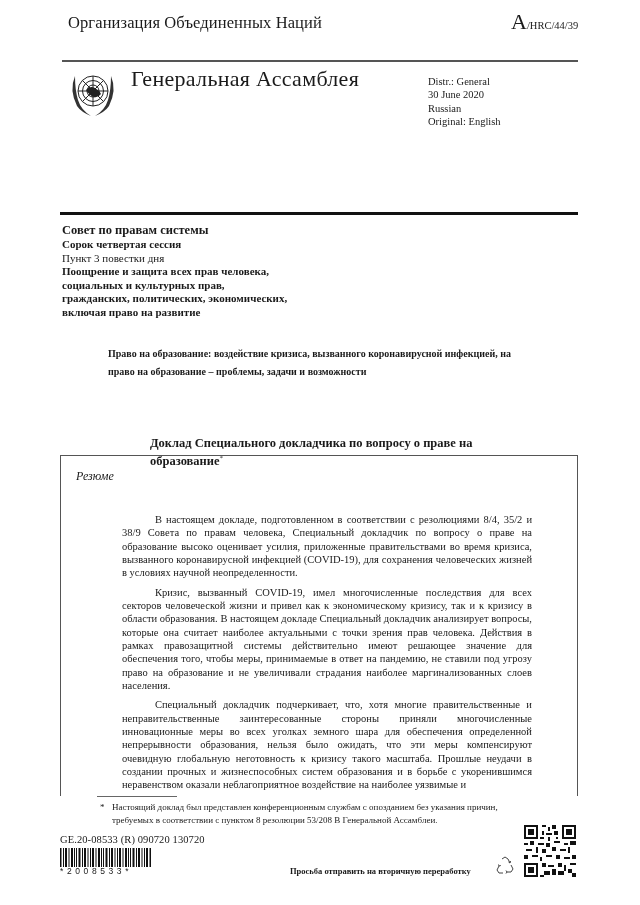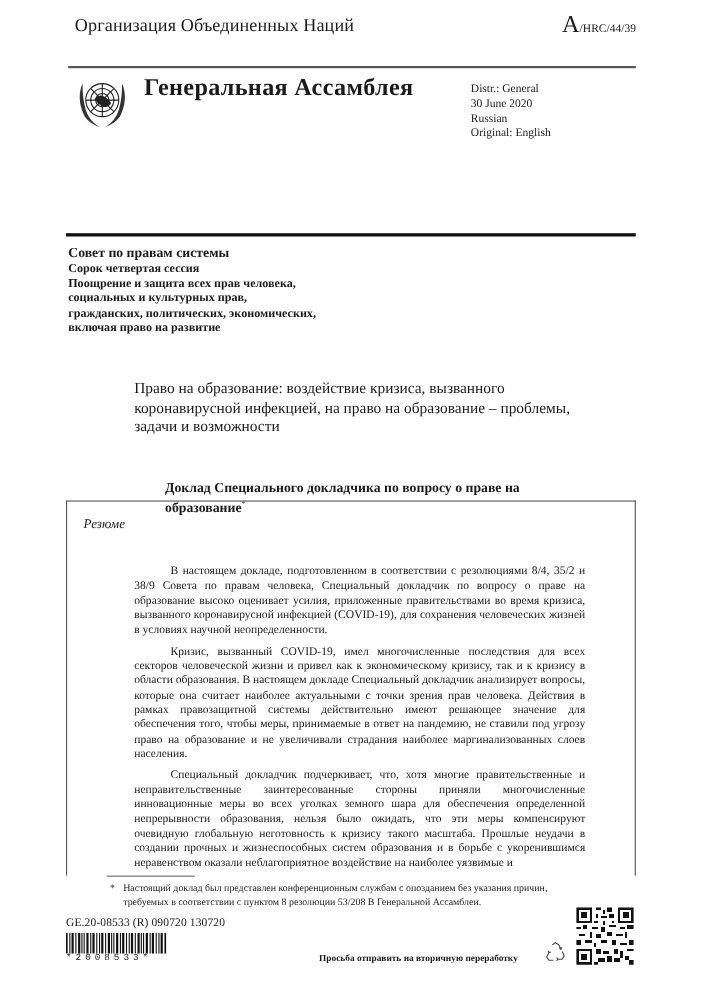--- a/index.html
+++ b/index.html
@@ -4,40 +4,40 @@
 <style>
   html, body { margin: 0; padding: 0; background: #ffffff; }
   body { width: 640px; height: 905px; position: relative; overflow: hidden;
          font-family: "Liberation Serif", "DejaVu Serif", serif; color: #1a1a1a; }
   .abs { position: absolute; }
   .org-name { left: 68px; top: 13px; font-size: 16.5px; letter-spacing: 0.1px; }
   .symbol { left: 511px; top: 9px; font-size: 22px; line-height: 26px; white-space: nowrap; }
   .symbol .sym-rest { font-size: 10.5px; }
   .rule-top { left: 62px; top: 60px; width: 516px; height: 2px; background: #555; }
   .un-logo { left: 66px; top: 66px; width: 54px; height: 54px; }
-  .ga-title { left: 131px; top: 66px; font-size: 22px; font-weight: bold; letter-spacing: 0.3px; }
+  .ga-title { left: 131px; top: 66px; font-size: 22px; font-weight: normal; letter-spacing: 0.3px; }
   .distr { left: 428px; top: 75px; font-size: 10.5px; line-height: 13.4px; }
   .rule-thick { left: 60px; top: 212px; width: 518px; height: 3px; background: #111; }
   .session { left: 62px; top: 222px; font-size: 11px; line-height: 13.5px; }
   .session .l0 { font-size: 12.5px; font-weight: bold; line-height: 16px; }
   .session .b { font-weight: bold; }
-  .main-title { left: 122px; top: 345px; width: 410px; font-size: 14px; font-weight: normal; line-height: 17.5px; }
+  .main-title { left: 108px; top: 345px; width: 410px; font-size: 10px; font-weight: bold; line-height: 17.5px; }
   .subtitle { left: 122px; top: 436px; width: 360px; font-size: 12.5px; font-weight: bold; line-height: 15px; margin-left: 28px; }
   .subtitle sup { font-size: 7px; font-weight: normal; }
   .summary-box { left: 60px; top: 455px; width: 516px; height: 340px;
                  border-top: 1.5px solid #555; border-left: 1.5px solid #555; border-right: 1.5px solid #555; }
   .summary-label { left: 76px; top: 469px; font-size: 12px; font-style: italic; }
   .summary-text { left: 122px; width: 410px; font-size: 10.5px; line-height: 13.3px; text-align: justify; margin-top: 23px; }
   .summary-text p { margin: 0 0 6.3px 0; text-indent: 33px; }
   .fn-rule { left: 97px; top: 796px; width: 80px; height: 1px; background: #666; }
   .footnote { left: 112px; top: 801px; width: 410px; font-size: 9px; line-height: 13px; }
   .footnote .star { position: absolute; left: -12px; top: 0; }
   .doc-code { left: 60px; top: 834px; font-size: 10.5px; letter-spacing: 0.1px; }
   .barcode { left: 60px; top: 848px; width: 92px; height: 19px; }
-  .barcode-text { left: 60px; top: 866px; width: 92px; font-family: Liberation Mono, monospace;
+  .barcode-text { left: 60px; top: 866px; width: 92px; font-family: Liberation Sans, sans-serif;
                   font-size: 8.5px; letter-spacing: 3.6px; }
   .recycle-text { left: 290px; top: 866px; font-size: 8.5px; font-weight: bold; }
   .recycle-icon { left: 494px; top: 855px; width: 22px; height: 22px; }
   .qr { left: 524px; top: 825px; width: 52px; height: 52px; }
 </style>
 </head>
 <body>
 
 <div class="abs org-name">Организация Объединенных Наций</div>
 <div class="abs symbol"><span>A</span><span class="sym-rest">/HRC/44/39</span></div>
@@ -67,20 +67,21 @@
   <div>30 June 2020</div>
   <div>Russian</div>
   <div>Original: English</div>
 </div>
 
 <div class="abs rule-thick"></div>
 
 <div class="abs session">
   <div class="l0">Совет по правам системы</div>
   <div class="b">Сорок четвертая сессия</div>
+  <div>Пункт 3 повестки дня</div>
   <div class="b">Поощрение и защита всех прав человека,</div>
   <div class="b">социальных и культурных прав,</div>
   <div class="b">гражданских, политических, экономических,</div>
   <div class="b">включая право на развитие</div>
 </div>
 
 <div class="abs main-title">Право на образование: воздействие кризиса, вызванного коронавирусной инфекцией, на право на образование – проблемы, задачи и возможности</div>
 <div class="abs subtitle"><span>Доклад Специального докладчика по вопросу о праве на образование</span><sup>*</sup></div>
 
 <div class="abs summary-box"></div>

